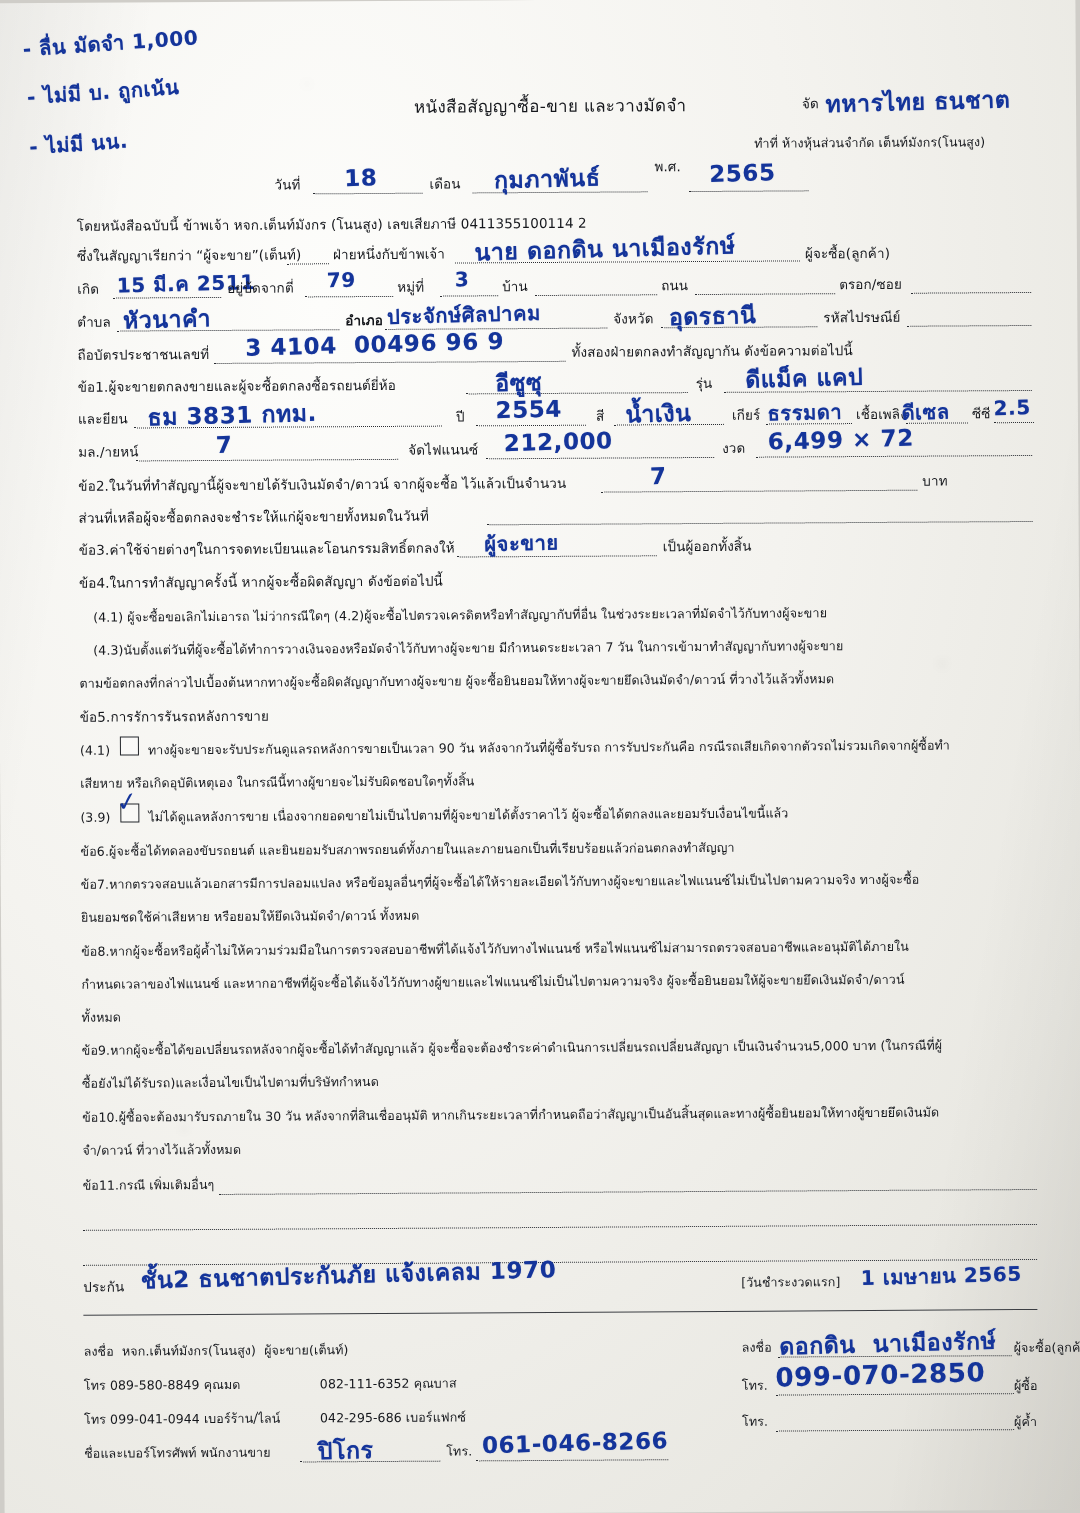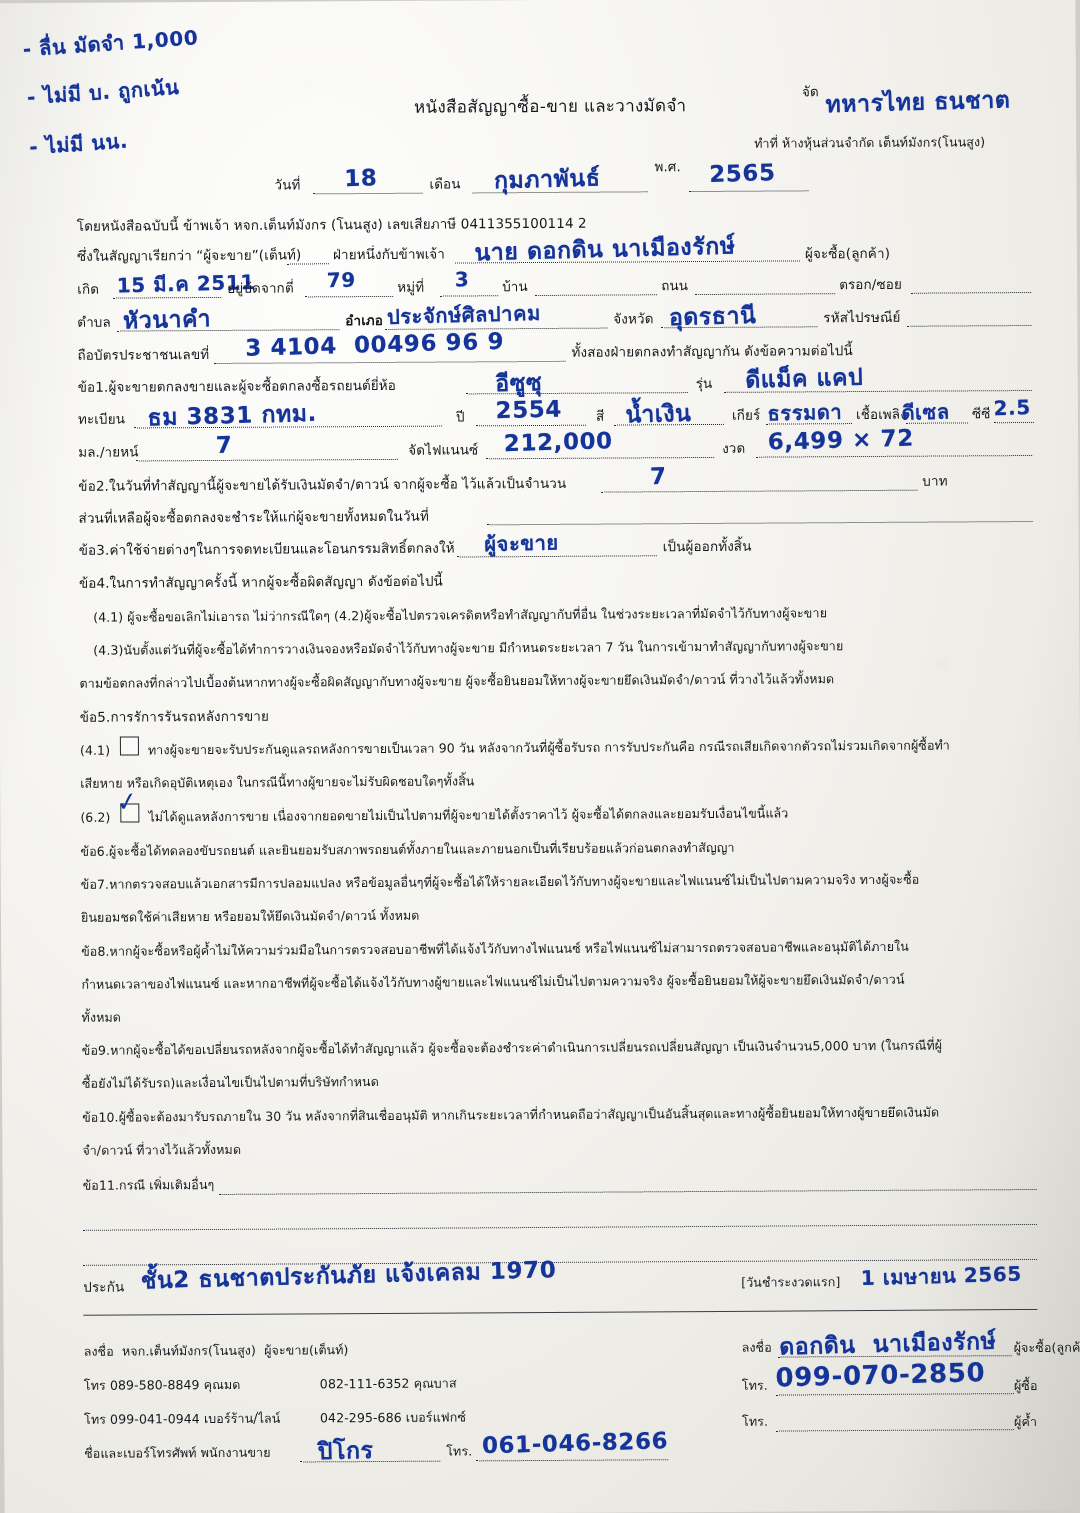--- a/index.html
+++ b/index.html
@@ -92,21 +92,21 @@
 <body>
 
 <div class="page">
   <div class="sheet">
 
     <div class="hw slant2" style="left:-30px;top:8px;">- ลื่น มัดจำ 1,000</div>
     <div class="hw slant2" style="left:-26px;top:56px;">- ไม่มี บ. ถูกเน้น</div>
     <div class="hw slant2" style="left:-24px;top:106px;">- ไม่มี นน.</div>
 
     <div class="p title" style="left:360px;top:72px;">หนังสือสัญญาซื้อ-ขาย และวางมัดจำ</div>
-    <div class="p" style="left:748px;top:62px;">จัด</div>
+    <div class="p" style="left:748px;top:74px;">จัด</div>
     <div class="hw lg slant3" style="left:772px;top:66px;">ทหารไทย ธนชาต</div>
     <div class="p small" style="left:700px;top:114px;">ทำที่ ห้างหุ้นส่วนจำกัด เต็นท์มังกร(โนนสูง)</div>
 
     <div class="p" style="left:220px;top:152px;">วันที่</div>
     <div class="dots" style="left:258px;top:170px;width:110px;"></div>
     <div class="hw lg slant3" style="left:290px;top:142px;">18</div>
 
     <div class="p" style="left:375px;top:152px;">เดือน</div>
     <div class="dots" style="left:418px;top:170px;width:175px;"></div>
     <div class="hw lg slant3" style="left:440px;top:140px;">กุมภาพันธ์</div>
@@ -163,21 +163,21 @@
     <div class="hw lg slant3" style="left:190px;top:311px;">3 4104  00496 96 9</div>
     <div class="p" style="left:516px;top:321px;">ทั้งสองฝ่ายตกลงทำสัญญากัน ดังข้อความต่อไปนี้</div>
 
     <div class="p" style="left:22px;top:353px;">ข้อ1.ผู้จะขายตกลงขายและผู้จะซื้อตกลงซื้อรถยนต์ยี่ห้อ</div>
     <div class="dots" style="left:410px;top:371px;width:222px;"></div>
     <div class="hw lg slant3" style="left:440px;top:343px;">อีซูซุ</div>
     <div class="p" style="left:640px;top:353px;">รุ่น</div>
     <div class="dots" style="left:668px;top:371px;width:308px;"></div>
     <div class="hw lg slant3" style="left:690px;top:341px;">ดีแม็ค แคป</div>
 
-    <div class="p" style="left:22px;top:385px;">ทะเบียน</div>
+    <div class="p" style="left:22px;top:385px;">และยียน</div>
     <div class="dots" style="left:78px;top:403px;width:308px;"></div>
     <div class="hw lg slant3" style="left:92px;top:375px;">ธม 3831 กทม.</div>
 
     <div class="p" style="left:400px;top:385px;">ปี</div>
     <div class="dots" style="left:420px;top:403px;width:110px;"></div>
     <div class="hw lg slant3" style="left:440px;top:375px;">2554</div>
 
     <div class="p" style="left:540px;top:385px;">สี</div>
     <div class="dots" style="left:558px;top:403px;width:110px;"></div>
     <div class="hw lg slant3" style="left:570px;top:375px;">น้ำเงิน</div>
@@ -224,21 +224,21 @@
     <div class="p small" style="left:36px;top:617px;">(4.3)นับตั้งแต่วันที่ผู้จะซื้อได้ทำการวางเงินจองหรือมัดจำไว้กับทางผู้จะขาย มีกำหนดระยะเวลา 7 วัน ในการเข้ามาทำสัญญากับทางผู้จะขาย</div>
     <div class="p small" style="left:22px;top:650px;">ตามข้อตกลงที่กล่าวไปเบื้องต้นหากทางผู้จะซื้อผิดสัญญากับทางผู้จะขาย ผู้จะซื้อยินยอมให้ทางผู้จะขายยึดเงินมัดจำ/ดาวน์ ที่วางไว้แล้วทั้งหมด</div>
 
     <div class="p" style="left:22px;top:683px;">ข้อ5.การรัการรันรถหลังการขาย</div>
 
     <div class="p small" style="left:22px;top:717px;">(4.1)</div>
     <div class="cb" style="left:62px;top:712px;"></div>
     <div class="p small" style="left:90px;top:717px;">ทางผู้จะขายจะรับประกันดูแลรถหลังการขายเป็นเวลา 90 วัน หลังจากวันที่ผู้ซื้อรับรถ การรับประกันคือ กรณีรถเสียเกิดจากตัวรถไม่รวมเกิดจากผู้ซื้อทำ</div>
     <div class="p small" style="left:22px;top:750px;">เสียหาย หรือเกิดอุบัติเหตุเอง ในกรณีนี้ทางผู้ขายจะไม่รับผิดชอบใดๆทั้งสิ้น</div>
 
-    <div class="p small" style="left:22px;top:784px;">(6.2)</div>
+    <div class="p small" style="left:22px;top:784px;">(3.9)</div>
     <div class="cb" style="left:62px;top:779px;"></div>
     <div class="tick" style="left:58px;top:764px;">✓</div>
     <div class="p small" style="left:90px;top:784px;">ไม่ได้ดูแลหลังการขาย เนื่องจากยอดขายไม่เป็นไปตามที่ผู้จะขายได้ตั้งราคาไว้ ผู้จะซื้อได้ตกลงและยอมรับเงื่อนไขนี้แล้ว</div>
 
     <div class="p small" style="left:22px;top:818px;">ข้อ6.ผู้จะซื้อได้ทดลองขับรถยนต์ และยินยอมรับสภาพรถยนต์ทั้งภายในและภายนอกเป็นที่เรียบร้อยแล้วก่อนตกลงทำสัญญา</div>
 
     <div class="p small" style="left:22px;top:851px;">ข้อ7.หากตรวจสอบแล้วเอกสารมีการปลอมแปลง หรือข้อมูลอื่นๆที่ผู้จะซื้อได้ให้รายละเอียดไว้กับทางผู้จะขายและไฟแนนซ์ไม่เป็นไปตามความจริง ทางผู้จะซื้อ</div>
     <div class="p small" style="left:22px;top:884px;">ยินยอมชดใช้ค่าเสียหาย หรือยอมให้ยึดเงินมัดจำ/ดาวน์ ทั้งหมด</div>
 
     <div class="p small" style="left:22px;top:918px;">ข้อ8.หากผู้จะซื้อหรือผู้ค้ำไม่ให้ความร่วมมือในการตรวจสอบอาชีพที่ได้แจ้งไว้กับทางไฟแนนซ์ หรือไฟแนนซ์ไม่สามารถตรวจสอบอาชีพและอนุมัติได้ภายใน</div>

